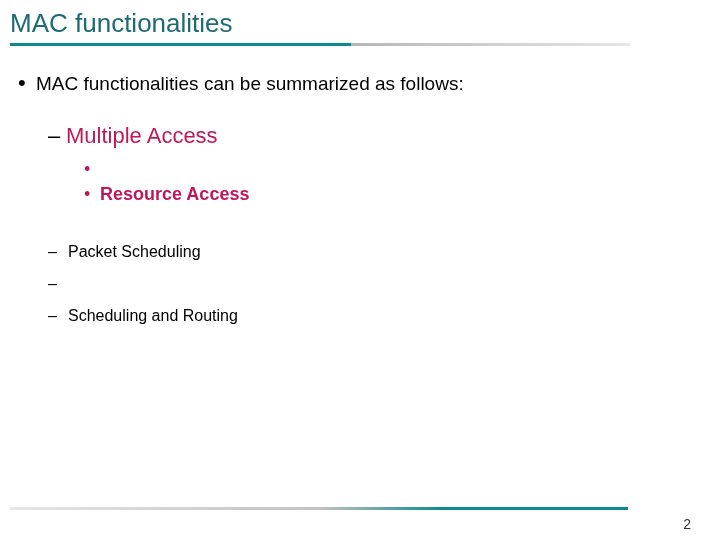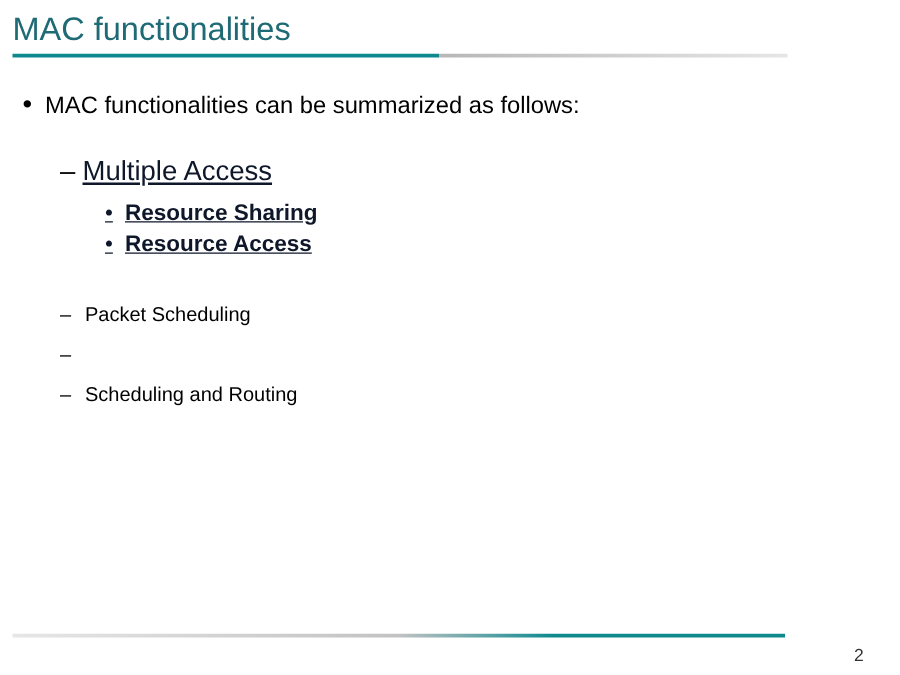--- a/index.html
+++ b/index.html
@@ -20,21 +20,21 @@
   .lvl2 .text { font-size: 22px; }
 
   .lvl2b { display: flex; align-items: baseline; padding-left: 48px; margin-bottom: 14px; }
   .lvl2b .dash { width: 20px; font-size: 16px; }
   .lvl2b .text { font-size: 16px; }
 
   .lvl3 { display: flex; align-items: baseline; padding-left: 84px; margin-bottom: 4px; }
   .lvl3 .bullet { width: 16px; font-size: 18px; }
   .lvl3 .text { font-size: 18px; font-weight: 600; }
 
-  .accent { color: #0f172a; text-decoration: underline; }
+  .accent { color: #be185d; }
 
   .spacer-lg { height: 34px; }
 
   .footer-line { position: absolute; left: 10px; bottom: 30px; width: 618px; height: 3px; background: linear-gradient(to right, #e6e6e6 0%, #c2c2c2 50%, #0e8a8f 70%, #0e8a8f 100%); }
   .page-num { position: absolute; right: 20px; bottom: 8px; font-size: 14px; color: #333; }
 </style>
 </head>
 <body>
 
 <div class="slide">
@@ -53,21 +53,20 @@
       <div class="text">MAC functionalities can be summarized as follows:</div>
     </div>
 
     <div class="lvl2">
       <div class="dash">–</div>
       <div class="text accent">Multiple Access</div>
     </div>
 
     <div class="lvl3">
       <div class="bullet accent">•</div>
-      <div class="text accent">Resource Sharing</div>
     </div>
     <div class="lvl3">
       <div class="bullet accent">•</div>
       <div class="text accent">Resource Access</div>
     </div>
 
     <div class="spacer-lg"></div>
 
     <div class="lvl2b">
       <div class="dash">–</div>

